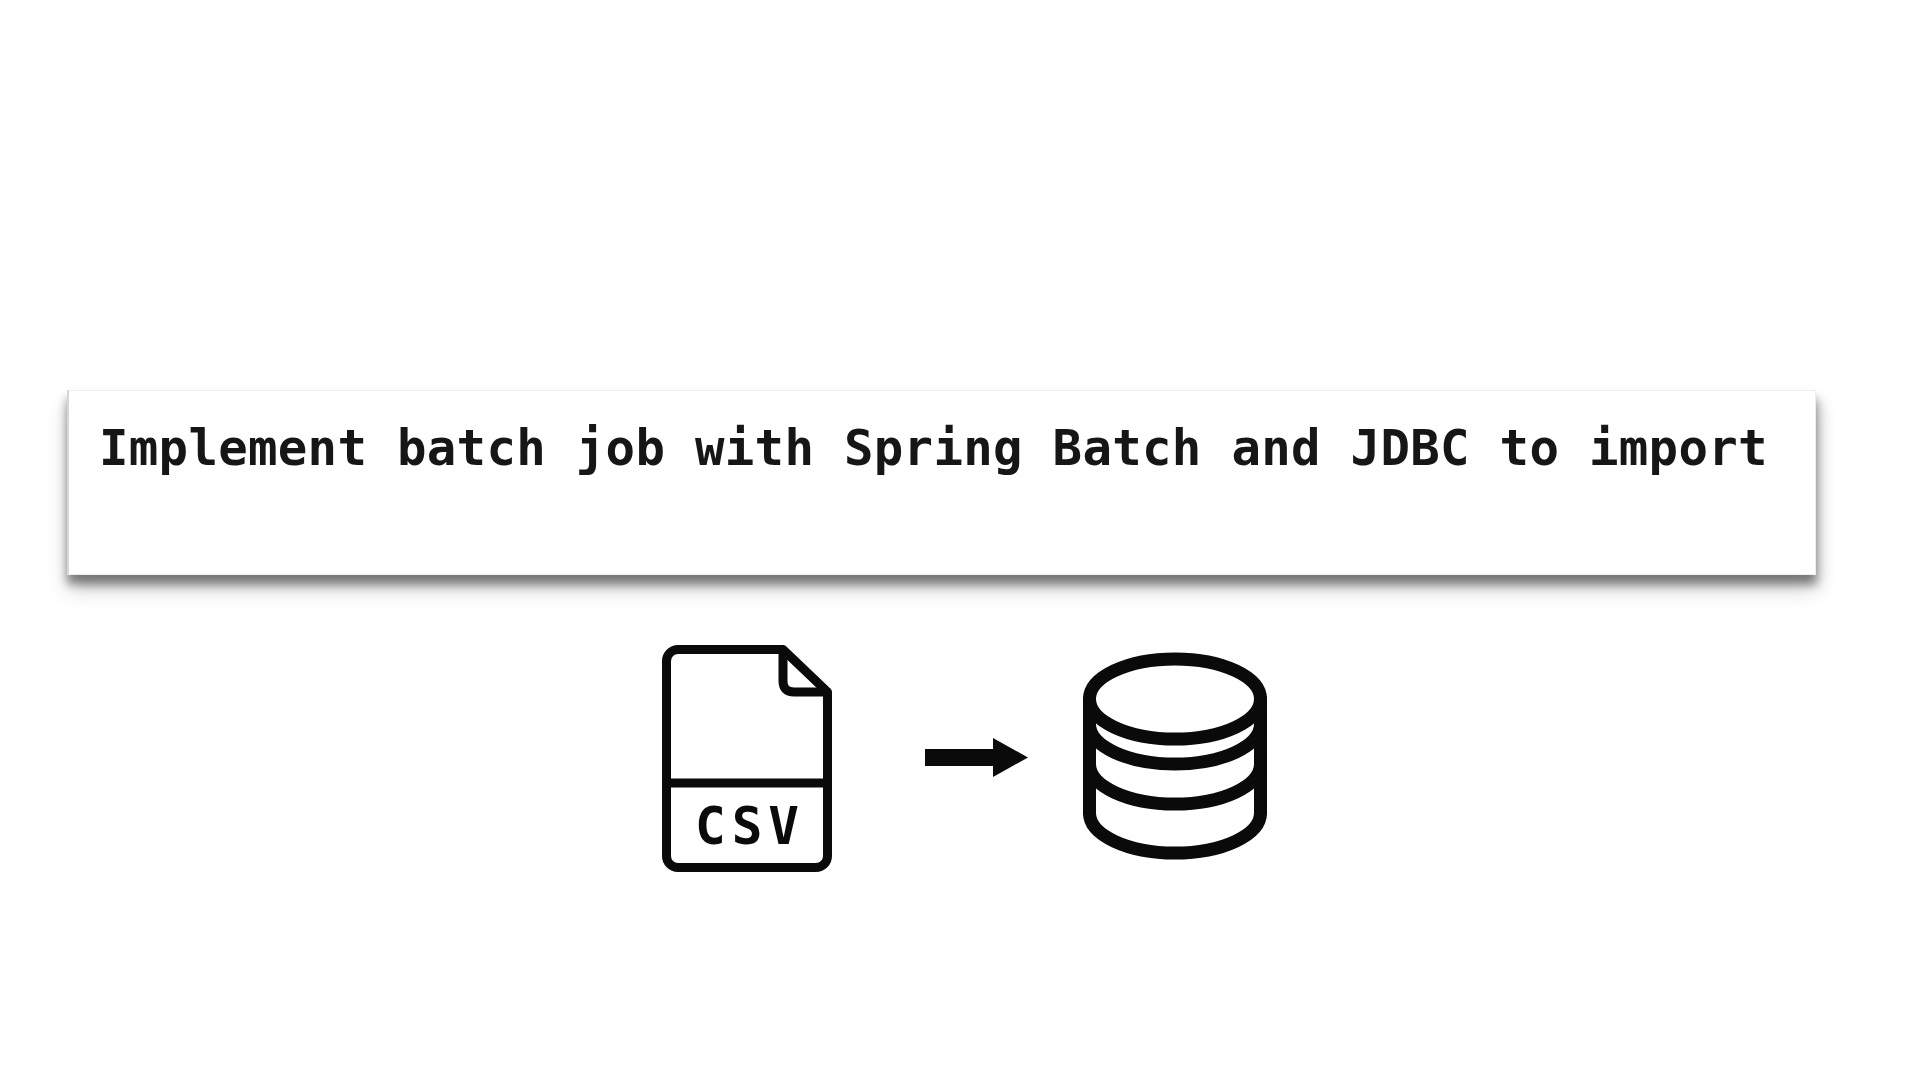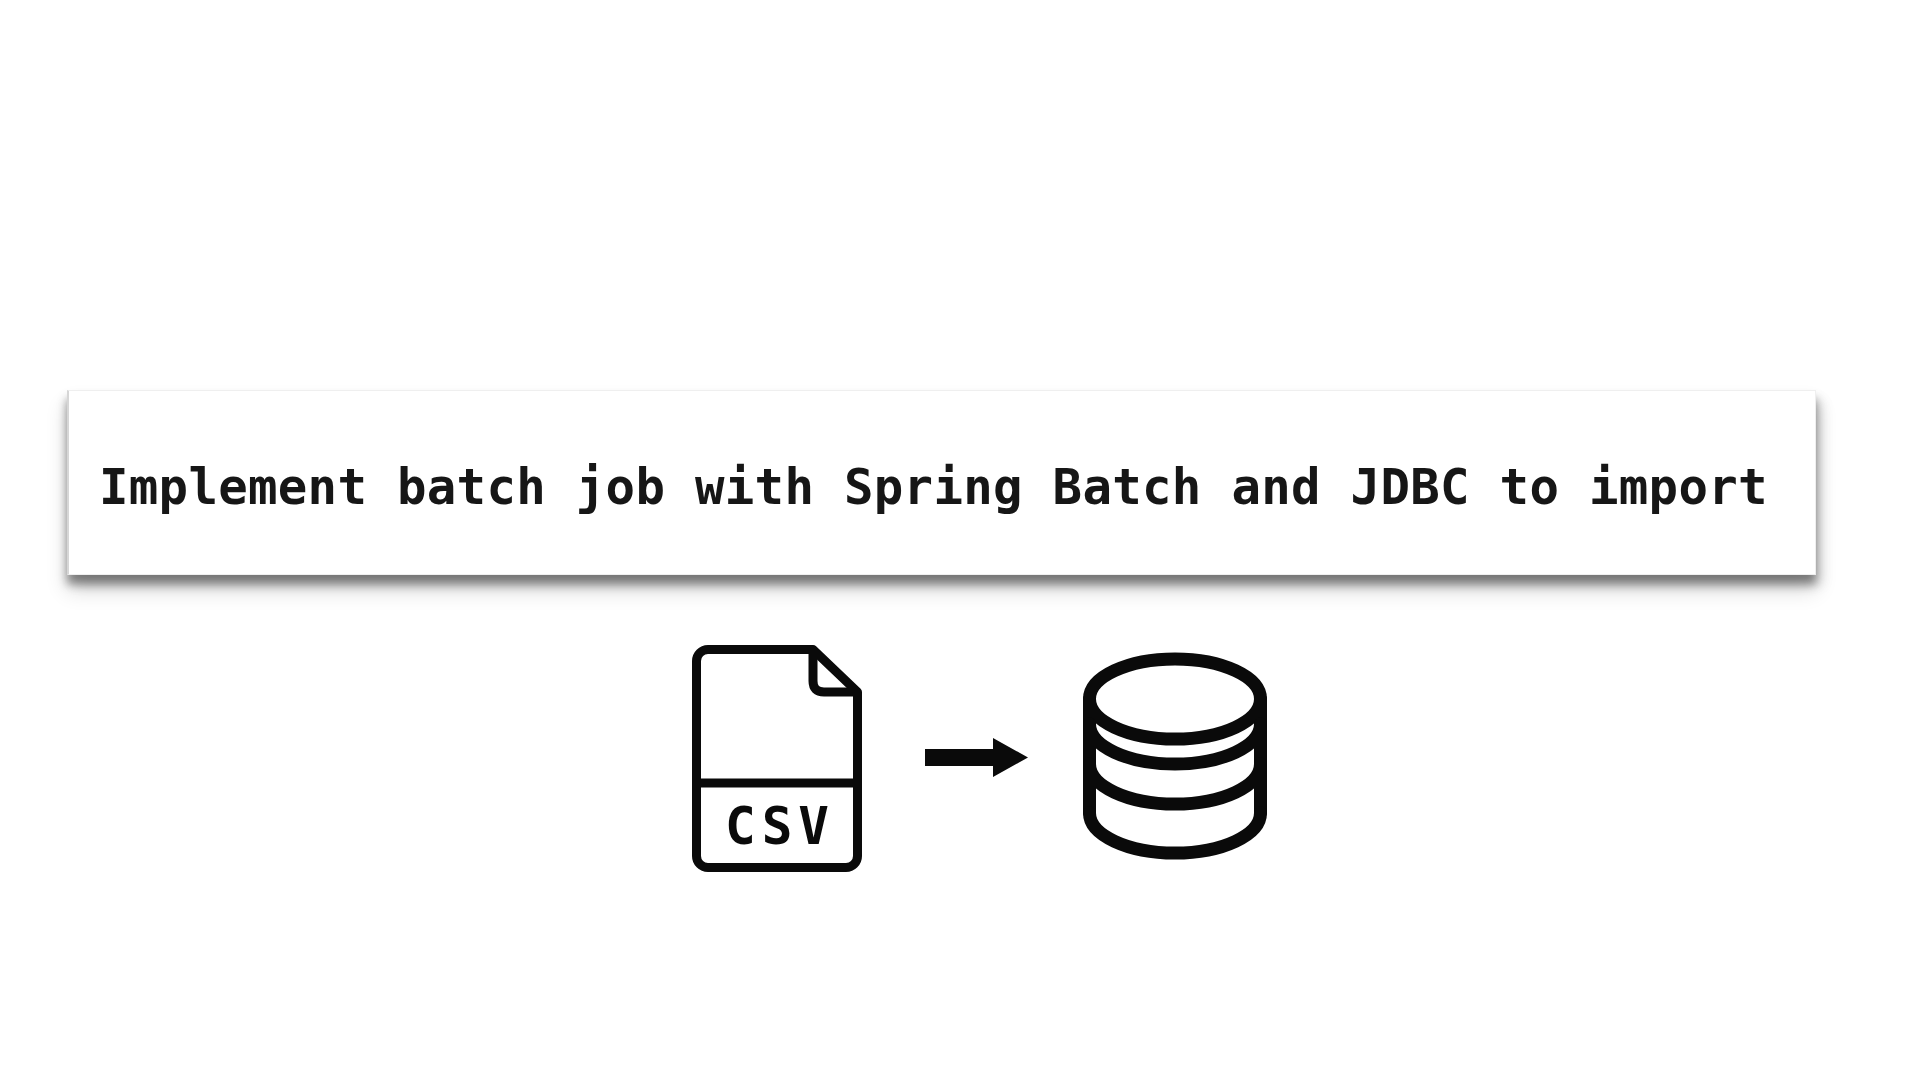--- a/index.html
+++ b/index.html
@@ -26,21 +26,21 @@
     height: 185px;
     box-sizing: border-box;
     background: #ffffff;
     border: 1px solid #efefef;
     border-left: 2px solid #d6d6d6;
     box-shadow: 0 9px 9px rgba(0,0,0,0.40),
                 0 15px 20px rgba(0,0,0,0.16),
                 6px 10px 12px rgba(0,0,0,0.10);
     display: flex;
     flex-direction: column;
-    justify-content: center;
+    justify-content: space-between;
     padding-left: 30px;
     padding-top: 10px;
   }
   .task-line {
     font-family: "DejaVu Sans Mono", "Liberation Mono", monospace;
     font-weight: bold;
     font-size: 49px;
     letter-spacing: 0.3px;
     line-height: 95px;
     color: #161616;
@@ -48,21 +48,21 @@
   }
   
   .diagram {
     position: absolute;
     left: 0;
     top: 0;
     width: 1920px;
     height: 1080px;
     pointer-events: none;
   }
-  .csv-icon    { position: absolute; left: 692px;  top: 645px; }
+  .csv-icon    { position: absolute; left: 662px;  top: 645px; }
   .arrow-icon  { position: absolute; left: 925px;  top: 738px; }
   .db-icon     { position: absolute; left: 1083px; top: 652px; }
   svg { display: block; }
   .csv-label-text {
     font-family: "DejaVu Sans Mono", "Liberation Mono", monospace;
     font-weight: bold;
     font-size: 51px;
     letter-spacing: 6px;
   }
 </style>

